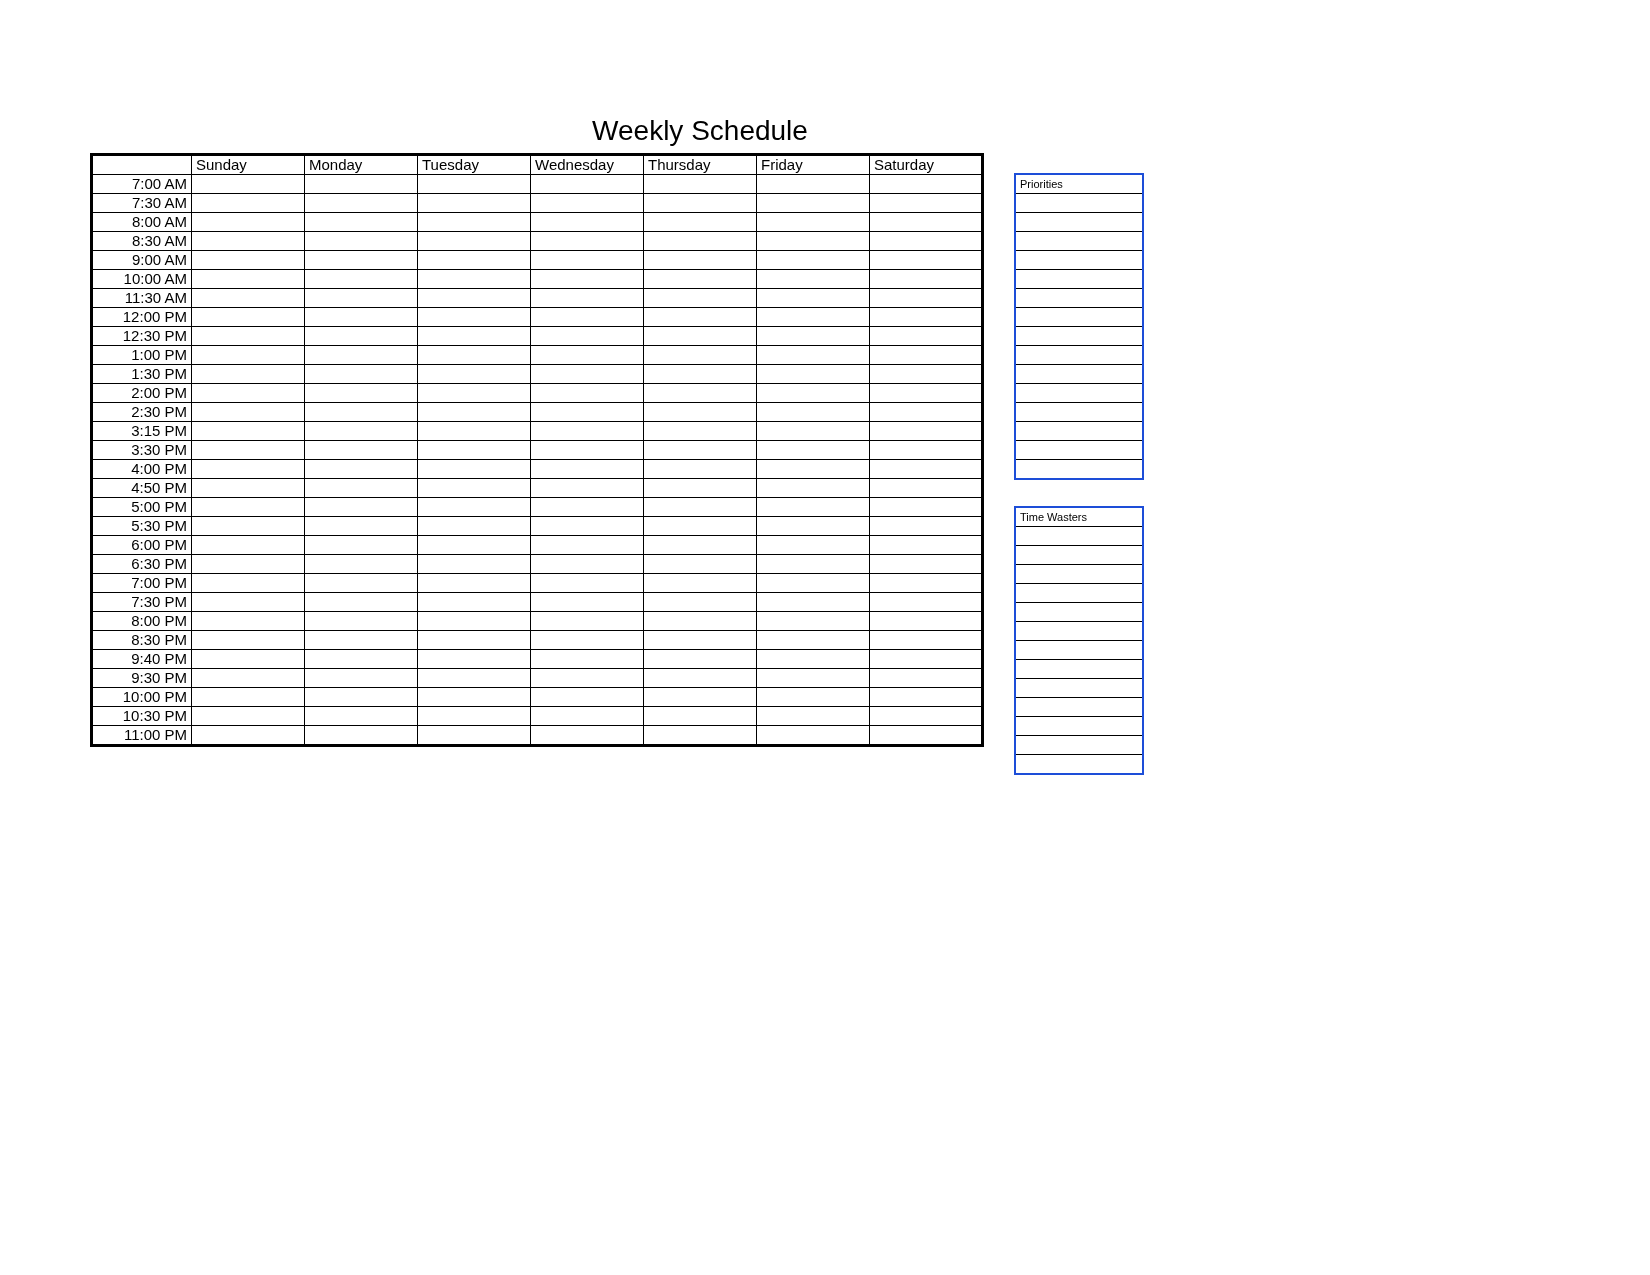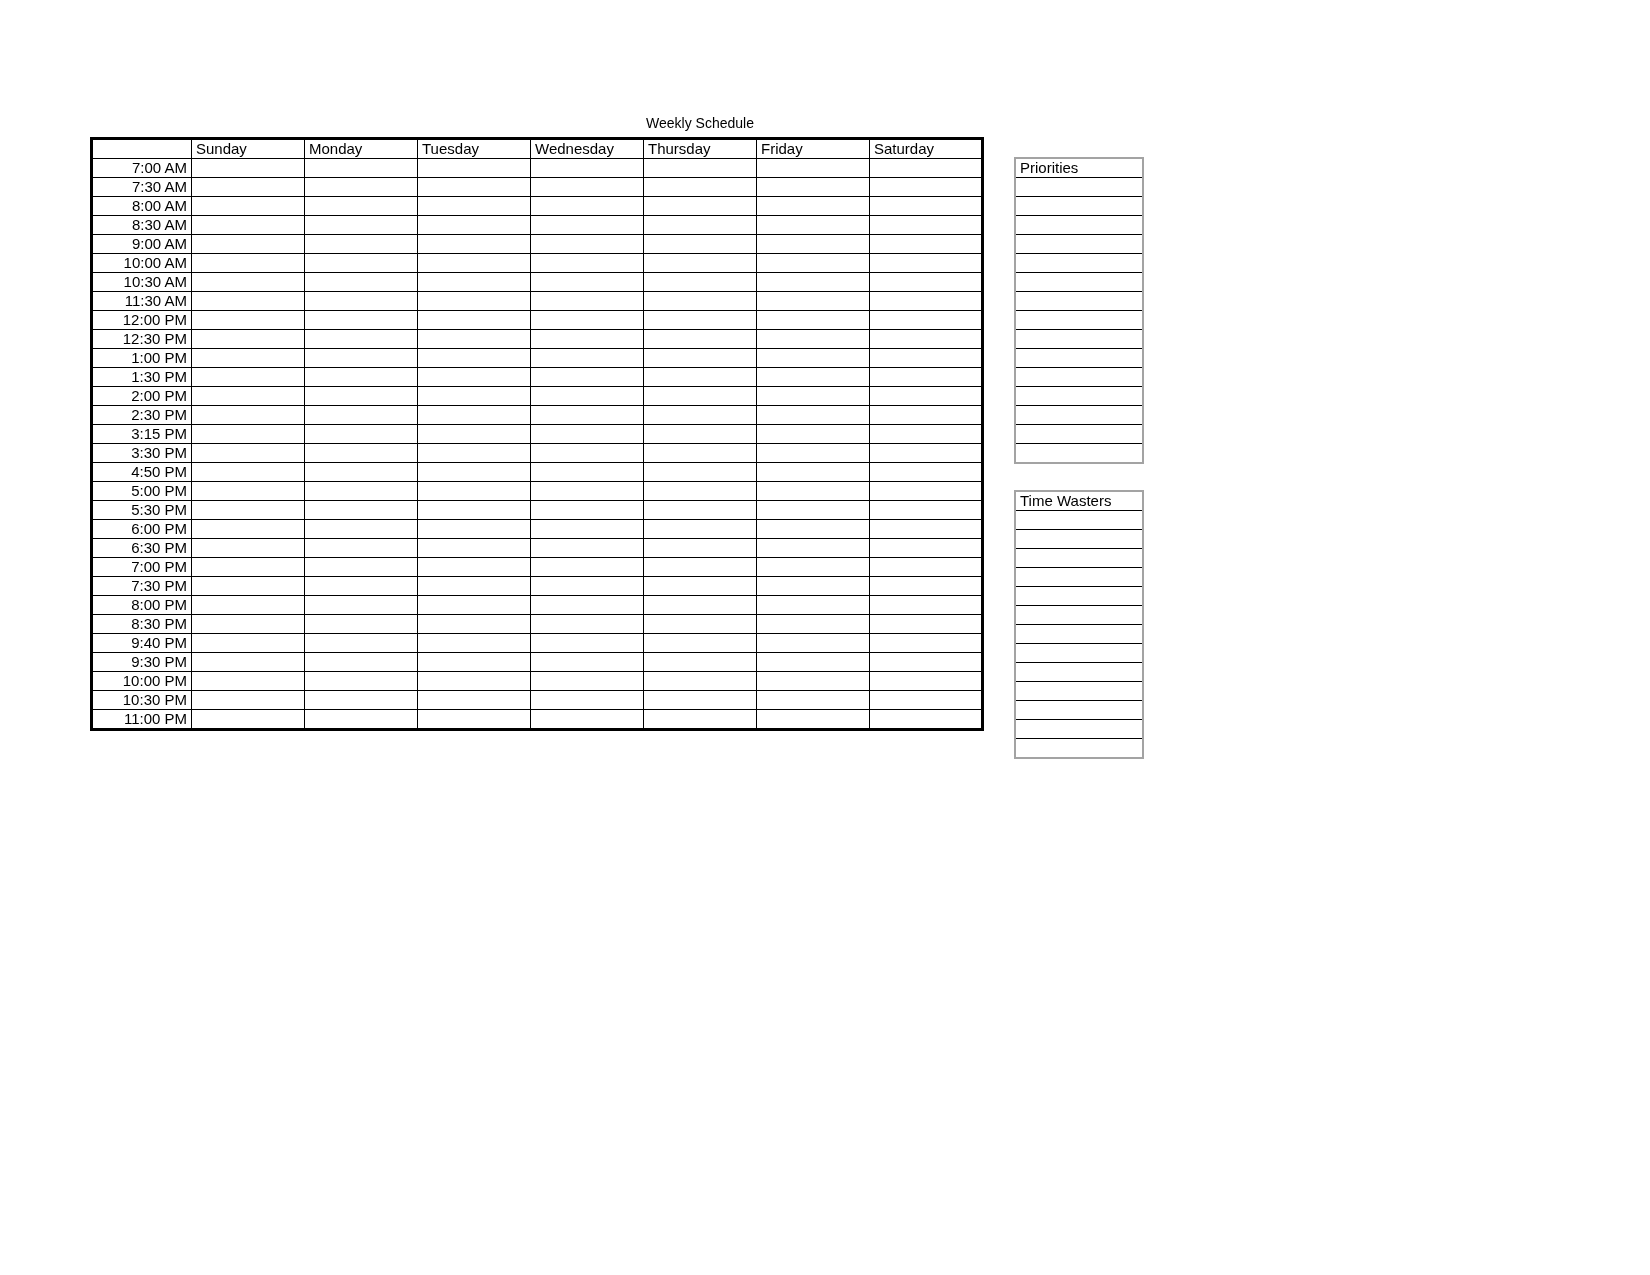--- a/index.html
+++ b/index.html
@@ -9,21 +9,21 @@
       font-family: Arial, sans-serif;
       background: #fff;
       width: 1650px;
       height: 1275px;
     }
     .page {
       padding: 115px 90px 0 90px;
     }
     .title {
       text-align: center;
-      font-size: 14px;
+      font-size: 28px;
       margin: 0 0 6px 0;
       padding-left: 330px;
       width: 890px;
     }
     .layout {
       display: flex;
       align-items: flex-start;
       gap: 30px;
     }
     
@@ -49,22 +49,22 @@
     .col-day  { width: 113px; }
     
     .sidecol {
       margin-top: 20px;
       display: flex;
       flex-direction: column;
       gap: 26px;
     }
     table.sidebox {
       border-collapse: collapse;
-      border: 2px solid #a3a3a3;
-      font-size: 15px;
+      border: 2px solid #1d4ed8;
+      font-size: 11px;
       width: 130px;
     }
     table.sidebox td {
       border: 1px solid #000;
       height: 18px;
       padding: 0 4px;
       line-height: 18px;
     }
     table.sidebox td.head {
       font-weight: normal;
@@ -145,30 +145,20 @@
             <td class="col-time">10:00 AM</td>
             <td class="col-day"></td>
             <td class="col-day"></td>
             <td class="col-day"></td>
             <td class="col-day"></td>
             <td class="col-day"></td>
             <td class="col-day"></td>
             <td class="col-day"></td>
           </tr>
           <tr>
-            <td class="col-time">10:30 AM</td>
-            <td class="col-day"></td>
-            <td class="col-day"></td>
-            <td class="col-day"></td>
-            <td class="col-day"></td>
-            <td class="col-day"></td>
-            <td class="col-day"></td>
-            <td class="col-day"></td>
-          </tr>
-          <tr>
             <td class="col-time">11:30 AM</td>
             <td class="col-day"></td>
             <td class="col-day"></td>
             <td class="col-day"></td>
             <td class="col-day"></td>
             <td class="col-day"></td>
             <td class="col-day"></td>
             <td class="col-day"></td>
           </tr>
           <tr>
@@ -236,20 +226,30 @@
             <td class="col-day"></td>
             <td class="col-day"></td>
             <td class="col-day"></td>
             <td class="col-day"></td>
             <td class="col-day"></td>
             <td class="col-day"></td>
             <td class="col-day"></td>
           </tr>
           <tr>
             <td class="col-time">3:30 PM</td>
+            <td class="col-day"></td>
+            <td class="col-day"></td>
+            <td class="col-day"></td>
+            <td class="col-day"></td>
+            <td class="col-day"></td>
+            <td class="col-day"></td>
+            <td class="col-day"></td>
+          </tr>
+          <tr>
+            <td class="col-time">4:00 PM</td>
             <td class="col-day"></td>
             <td class="col-day"></td>
             <td class="col-day"></td>
             <td class="col-day"></td>
             <td class="col-day"></td>
             <td class="col-day"></td>
             <td class="col-day"></td>
           </tr>
           <tr>
             <td class="col-time">4:50 PM</td>

